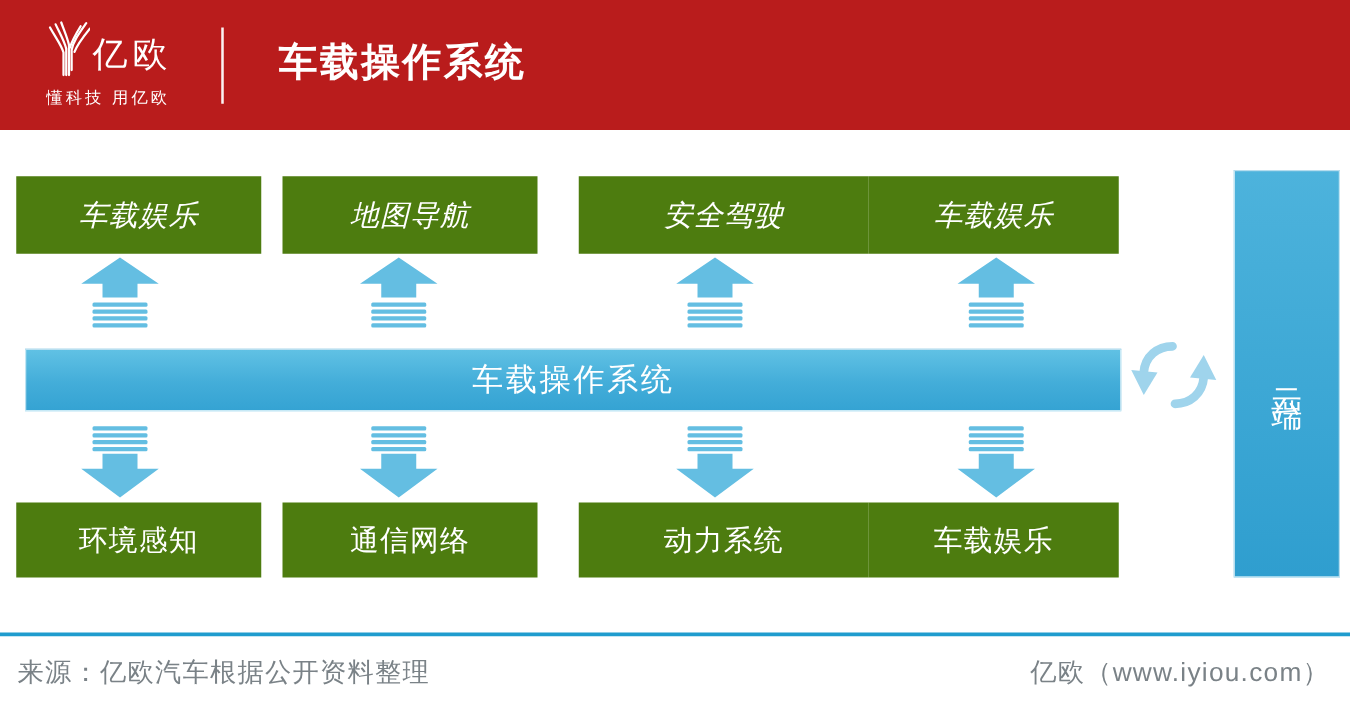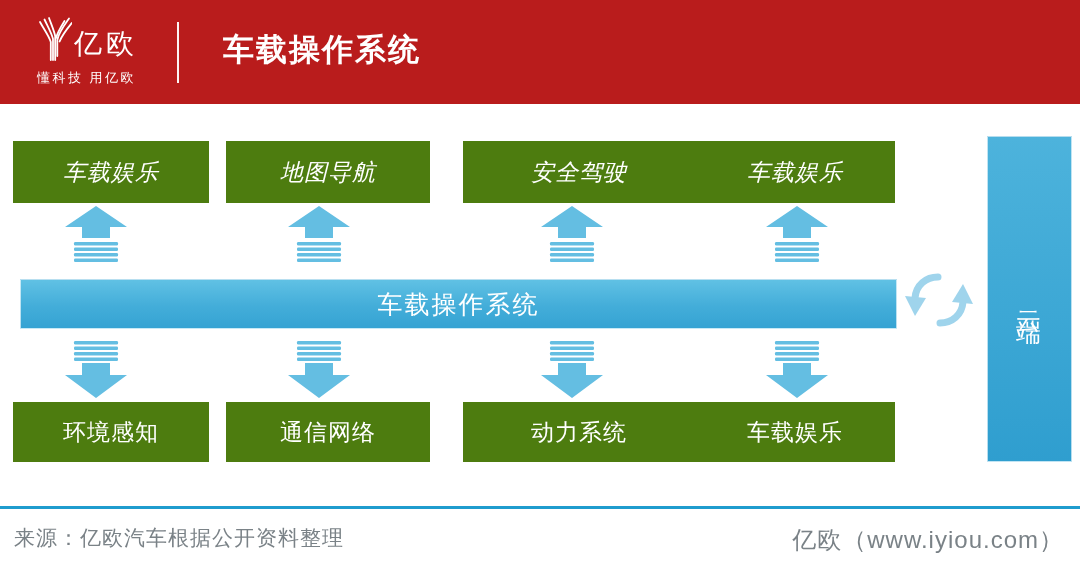--- a/index.html
+++ b/index.html
@@ -39,21 +39,21 @@
       background:linear-gradient(180deg,#4DB3DC 0%,#2F9ECF 100%);
       border:1px solid rgba(255,255,255,.65);
       display:flex;align-items:center;justify-content:center;}
   .cloud-label{writing-mode:vertical-rl;color:#fff;font-size:25px;letter-spacing:7px;}
 
   .sync-icon{position:absolute;left:900px;top:271px;width:80px;height:58px;}
 
   
   .footer-line{position:absolute;left:0;top:506px;width:1080px;height:3px;background:#1F9CCE;}
   .footer-source{position:absolute;left:14px;top:524px;font-size:21px;color:#7A8287;letter-spacing:1px;}
-  .footer-site{position:absolute;right:16px;top:524px;font-size:24px;color:#7A8287;letter-spacing:1px;}
+  .footer-site{position:absolute;right:16px;top:524px;font-size:21px;color:#7A8287;letter-spacing:1px;}
 </style>
 </head>
 <body>
 
 <div class="page">
 
   <div class="header">
     <svg class="logo-icon" viewBox="0 0 36 46" fill="none" stroke="#ffffff" stroke-width="1.8" stroke-linecap="round">
       <path d="M4 6 C 9 15, 13 20, 14.8 26 L14.8 44"></path>
       <path d="M8.5 3.5 C 12.5 12, 15.5 17, 17 23 L17 44"></path>

